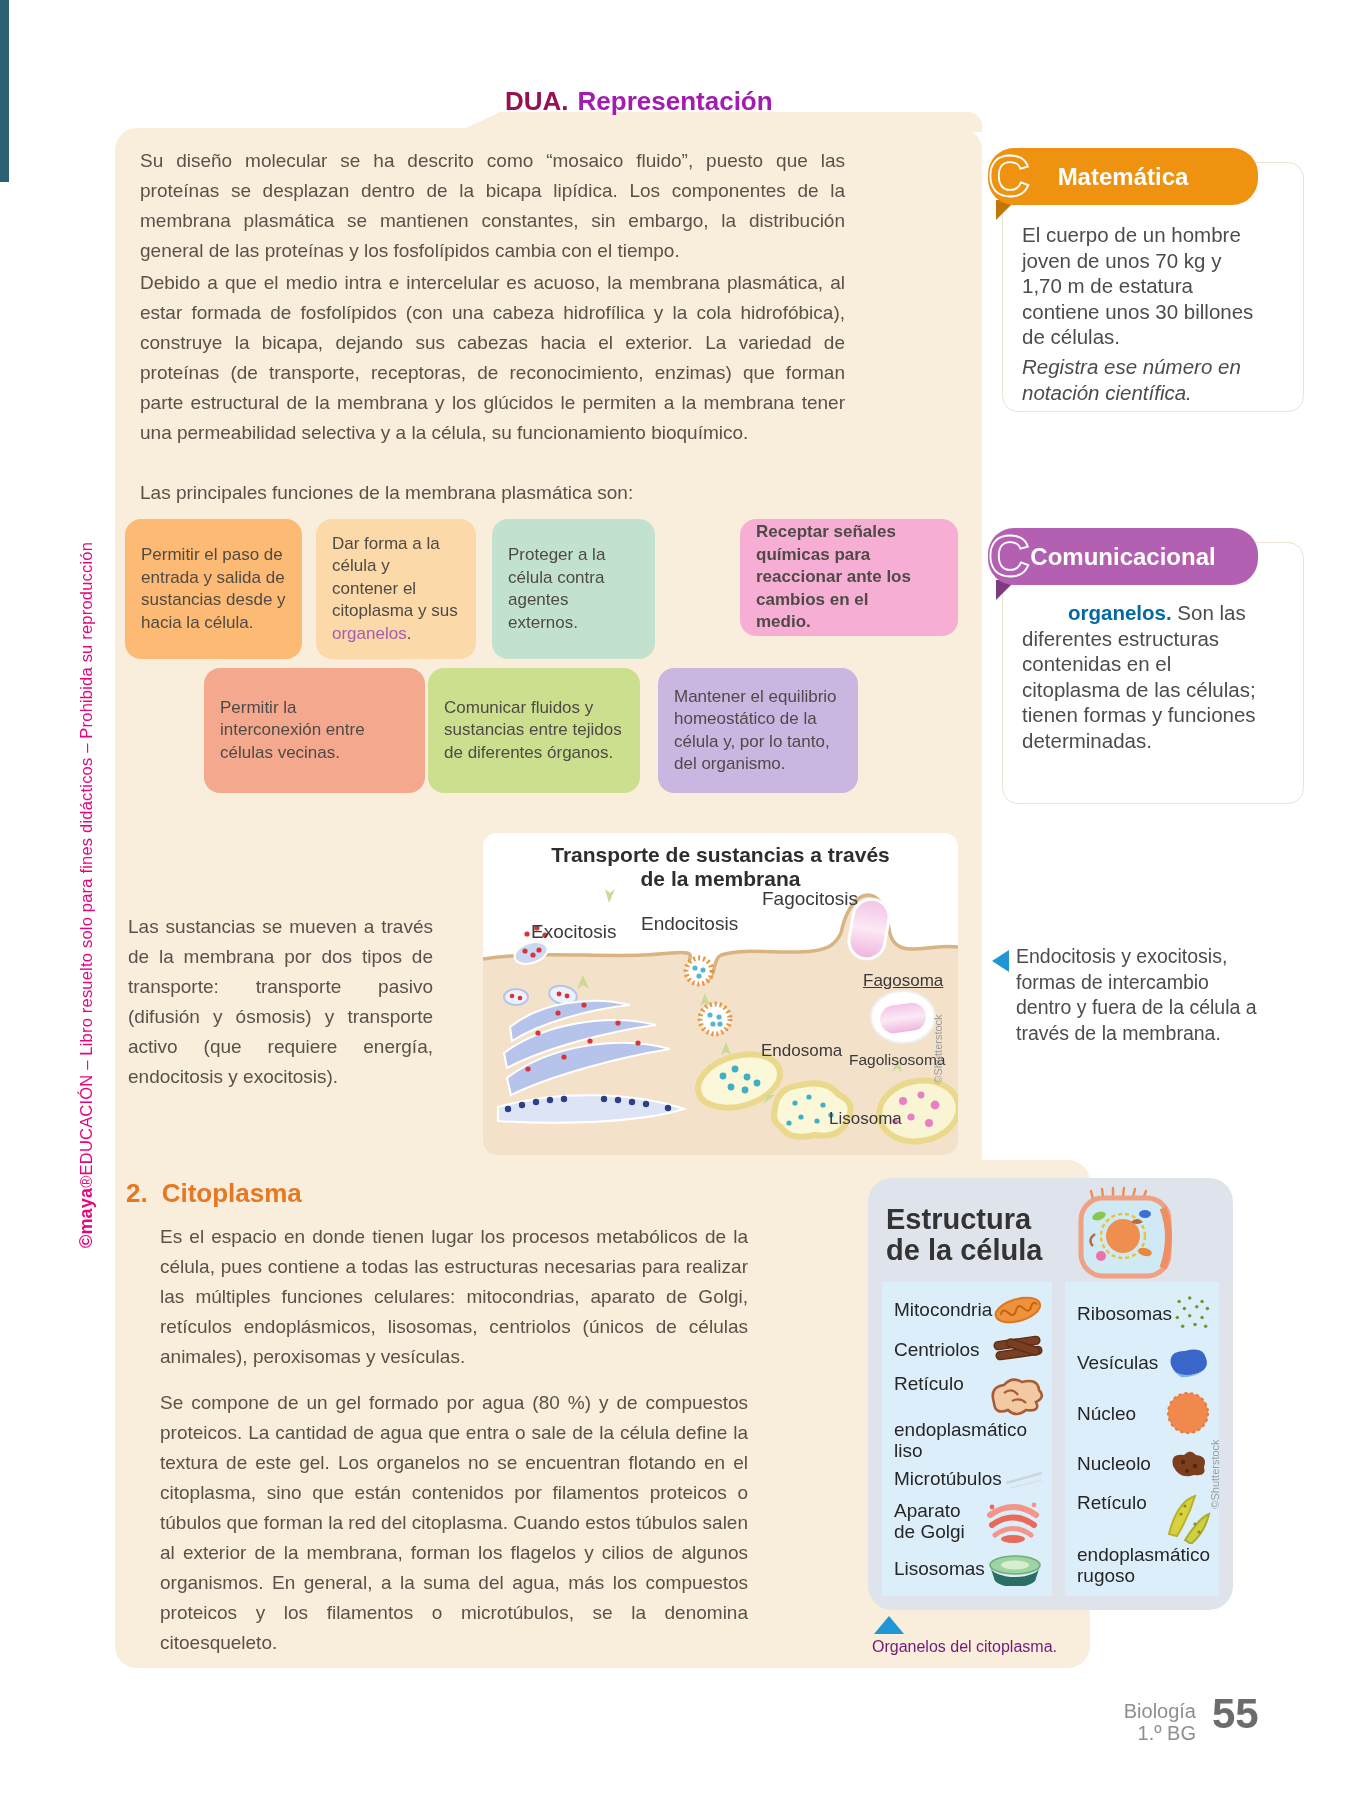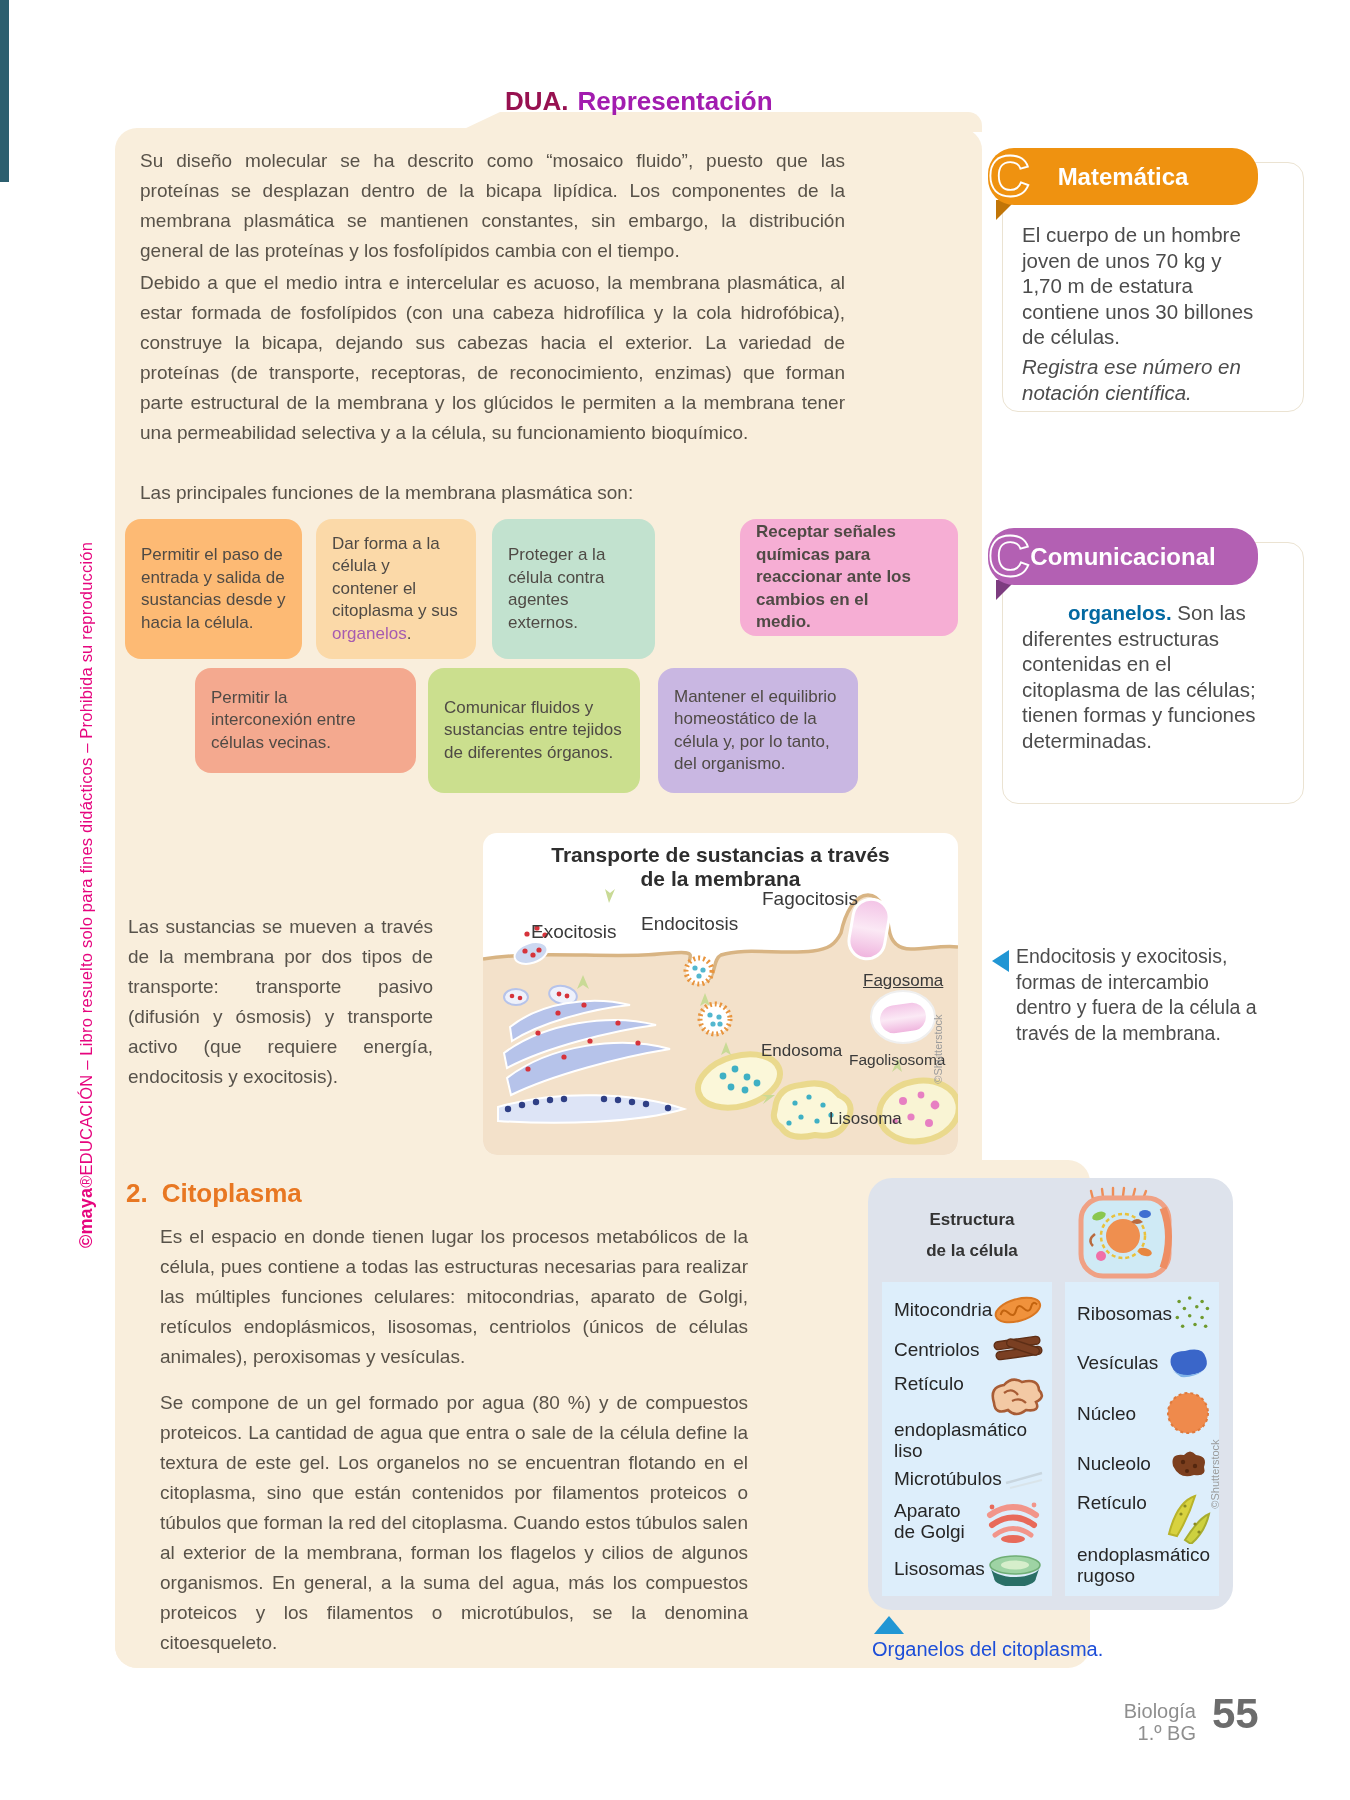--- a/index.html
+++ b/index.html
@@ -34,21 +34,21 @@
 
   
   .fbox{border-radius:16px;padding:12px 16px;font-size:17px;line-height:22.5px;color:#4f4a45;
         display:flex;align-items:center;box-sizing:border-box;}
   .fbox .hl{color:#a65cb0;}
   .b-blue{left:125px;top:519px;width:177px;height:140px;background:#fdba74;}
   .b-orange{left:316px;top:519px;width:160px;height:140px;background:#fbd9a8;}
   .b-green{left:492px;top:519px;width:163px;height:140px;background:#c2e2cf;}
   .b-pink{left:740px;top:519px;width:218px;height:117px;background:#f6aed4;font-weight:bold;}
   .b-pink .inner{max-width:160px;}
-  .b-salmon{left:195px;top:668px;width:221px;height:105px;background:#f4a98f;}
+  .b-salmon{left:204px;top:668px;width:221px;height:125px;background:#f4a98f;}
   .b-salmon .inner{max-width:165px;}
   .b-green2{left:428px;top:668px;width:212px;height:125px;background:#cbdf8e;}
   .b-lav{left:658px;top:668px;width:200px;height:125px;background:#c9b7e2;}
 
   .transport{left:128px;top:912px;width:305px;font-size:19px;line-height:30px;text-align:justify;}
 
   
   .diagram{left:483px;top:833px;width:475px;height:322px;background:#ffffff;border-radius:14px;overflow:hidden;}
   .diagram svg{position:absolute;left:0;top:0;}
   .dg-title{position:absolute;left:0;top:10px;width:100%;text-align:center;font-weight:bold;
@@ -89,26 +89,26 @@
   .mat-task{left:1022px;top:354px;width:240px;font-style:italic;}
   .com-body{left:1022px;top:600px;width:248px;}
   .com-body .term{color:#0369a1;font-weight:bold;margin-left:46px;}
 
   
   .tri-left{left:992px;top:950px;width:0;height:0;border-top:11px solid transparent;
             border-bottom:11px solid transparent;border-right:17px solid #2196d4;}
   .endo-caption{left:1016px;top:944px;width:252px;font-size:19.5px;line-height:25.5px;color:#4c4c4c;}
   .tri-up{left:874px;top:1616px;width:0;height:0;border-left:15px solid transparent;
           border-right:15px solid transparent;border-bottom:18px solid #2196d4;}
-  .org-caption{left:872px;top:1638px;width:260px;font-size:20px;color:#1d4ed8;}
+  .org-caption{left:872px;top:1638px;width:260px;font-size:16px;color:#701a75;}
 
   
   .org-panel{left:868px;top:1178px;width:365px;height:432px;background:#dee3ec;border-radius:24px;}
-  .org-title{position:absolute;left:18px;top:26px;width:172px;text-align:center;font-weight:bold;
-             font-size:17px;line-height:31px;color:#333;}
+  .org-title{position:absolute;left:18px;top:26px;width:172px;text-align:left;font-weight:bold;
+             font-size:29px;line-height:31px;color:#333;}
   .org-thumb{position:absolute;left:203px;top:8px;}
   .org-col{position:absolute;top:104px;background:#ddeefb;box-sizing:border-box;
            padding:10px 8px 10px 12px;display:flex;flex-direction:column;justify-content:space-between;}
   .col-left{left:14px;width:170px;height:314px;}
   .col-right{left:197px;width:154px;height:314px;}
   .org-row{display:flex;align-items:center;font-size:19px;line-height:21px;color:#262626;}
   .org-row .lbl{flex:1;}
   .org-row.stacked{display:block;}
   .org-row.stacked svg{float:right;margin-left:2px;}
   .org-credit{position:absolute;right:-32px;top:290px;transform:rotate(-90deg);font-size:11px;

